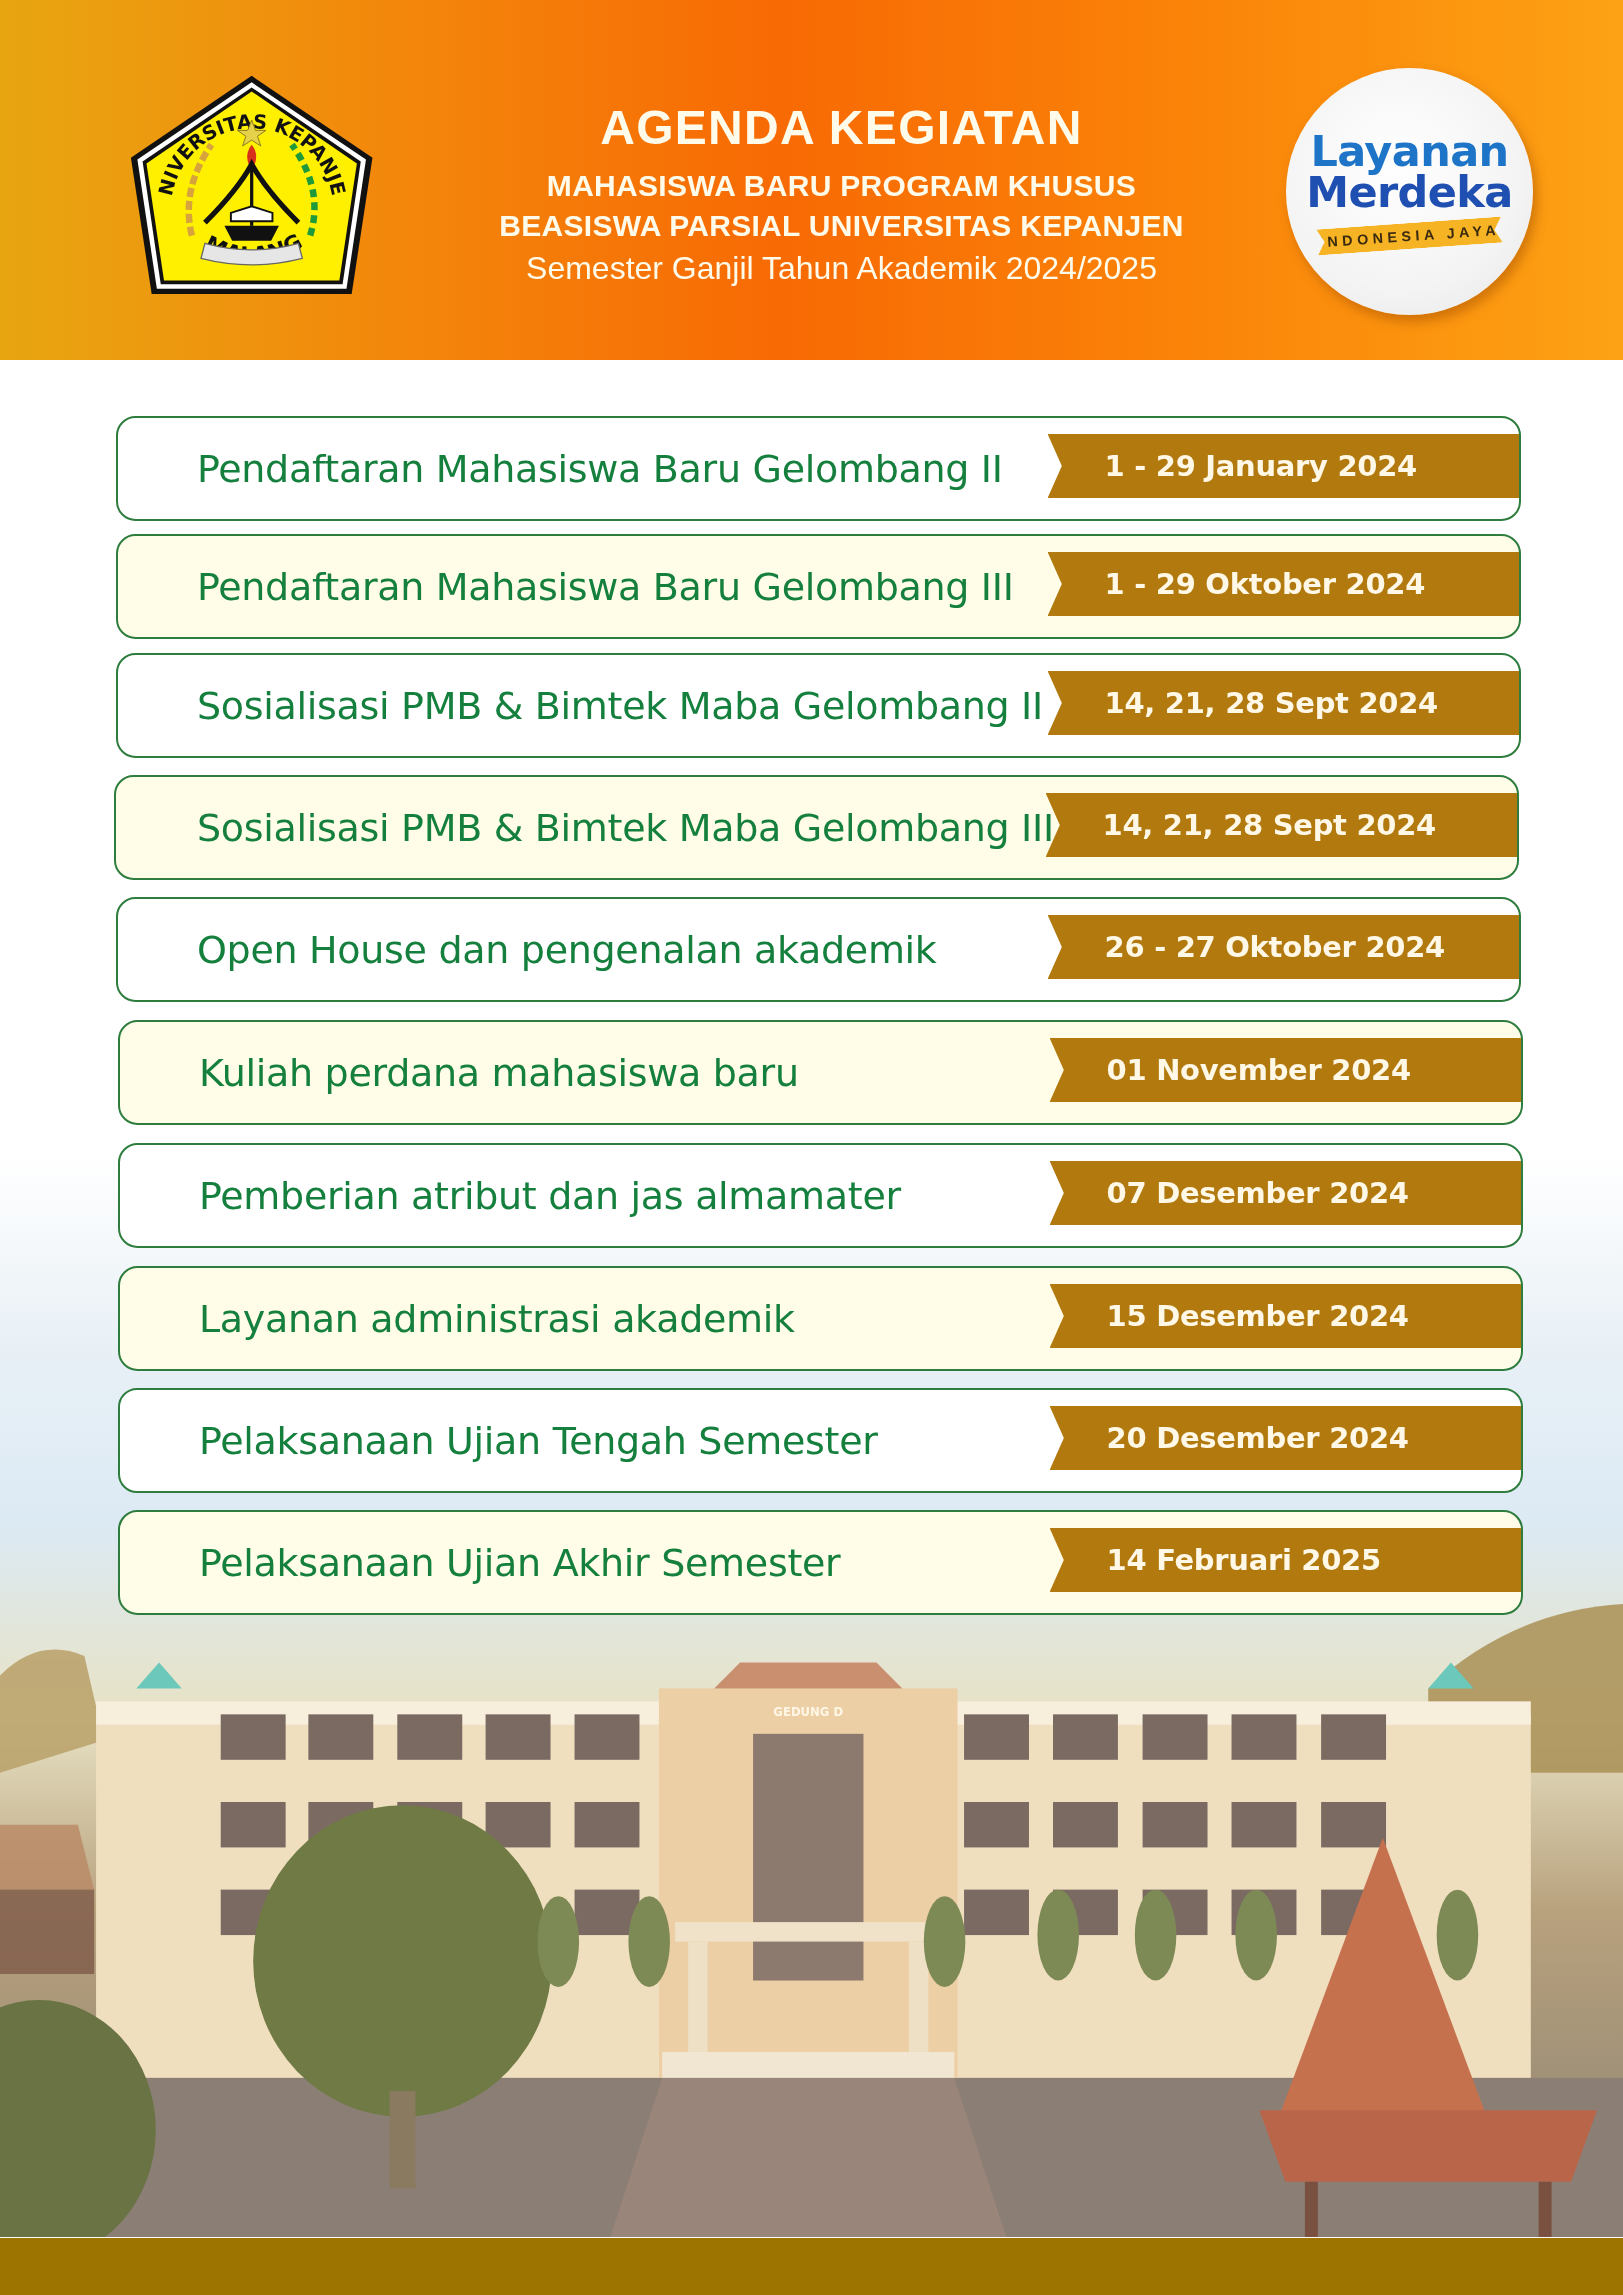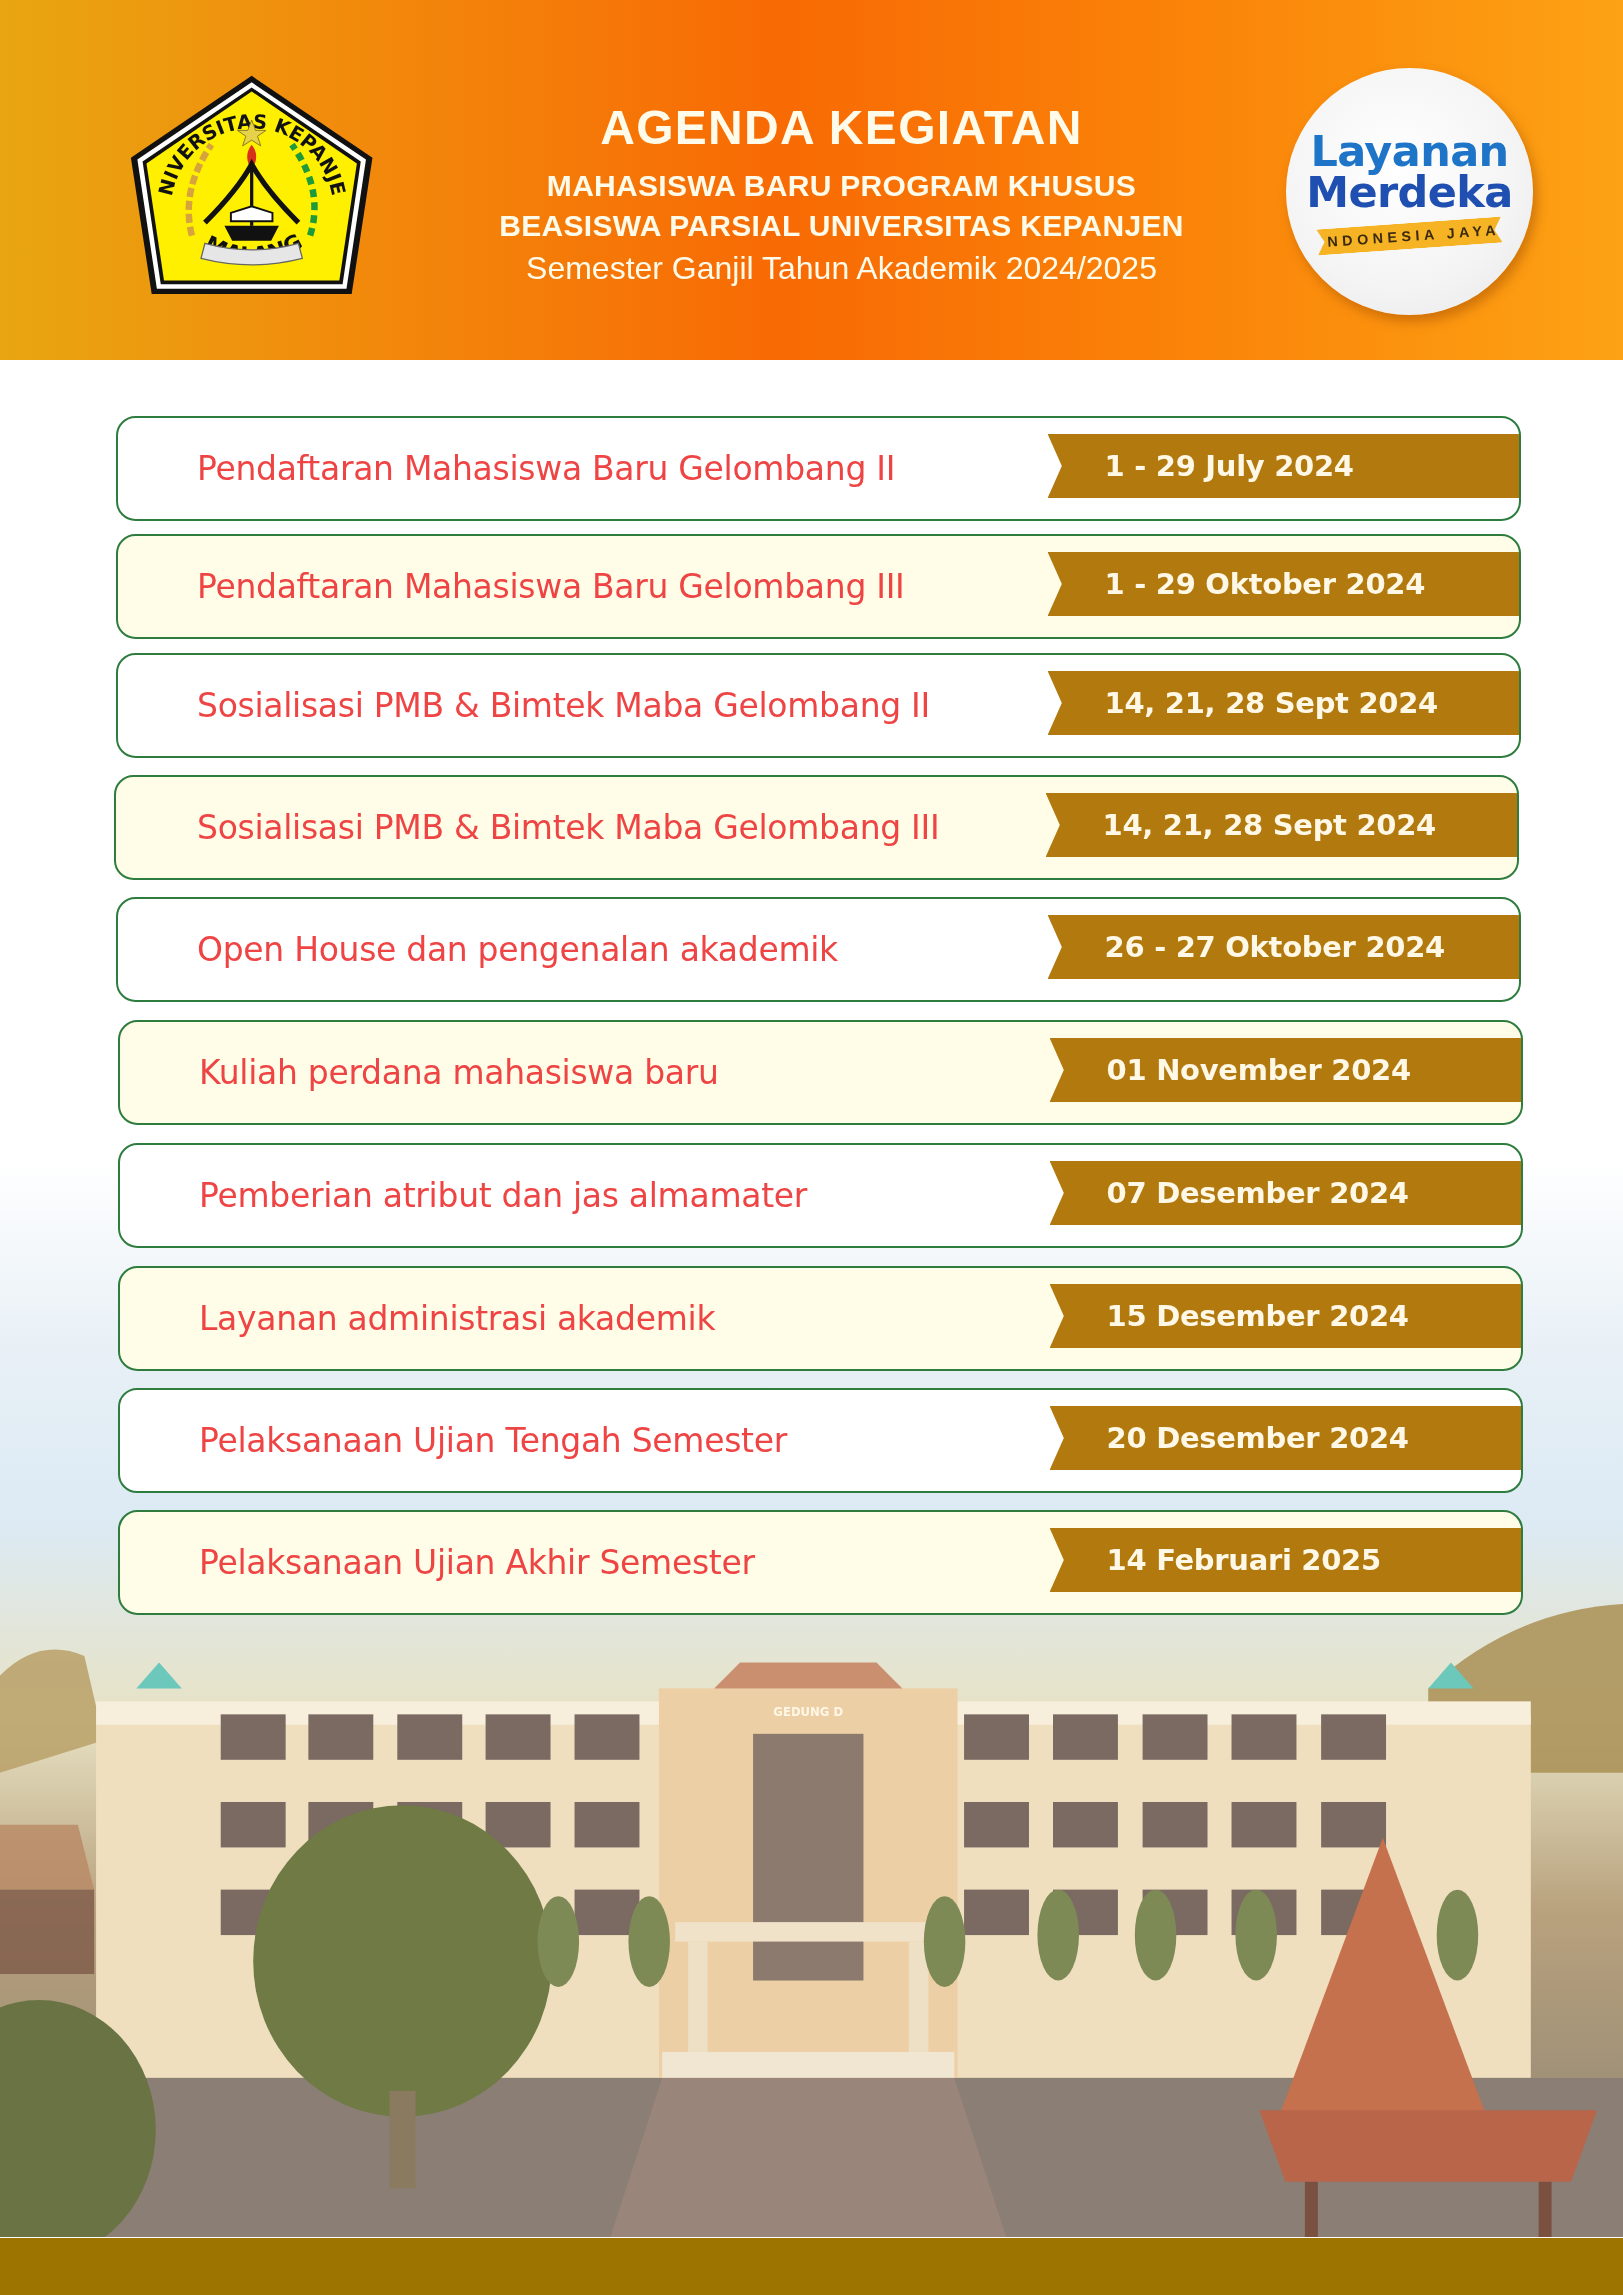--- a/index.html
+++ b/index.html
@@ -70,21 +70,21 @@
   .row {
     position: absolute; height: 105px;
     border: 2.6px solid #2E7D3E; border-radius: 19.5px;
     overflow: hidden;
   }
   .row.white { background: #FFFFFF; }
   .row.cream { background: #FFFDE8; }
   .row-label {
     position: absolute; left: 79px; top: 0; height: 100%;
     display: flex; align-items: center;
-    font-family: "DejaVu Sans", sans-serif; font-size: 33px; color: #ef4444;
+    font-family: "DejaVu Sans", sans-serif; font-size: 38px; color: #15803d;
     letter-spacing: -0.3px; white-space: nowrap;
   }
   .ribbon {
     position: absolute; right: -2.6px; top: 16px; height: 64px; width: 474px;
     background: #B27A0E;
     clip-path: polygon(0 0, 100% 0, 100% 100%, 0 100%, 3% 50%);
     display: flex; align-items: center;
     padding-left: 57px;
   }
   .ribbon-text {
@@ -231,21 +231,21 @@
         <ellipse cx="1000" cy="1210" rx="32" ry="70"></ellipse>
     </g>
   </svg>
 </div>
 
 <div class="agenda">
 
   <div class="row white" style="left:116px; top:416px; width:1405px;">
     <div class="row-label">Pendaftaran Mahasiswa Baru Gelombang II</div>
     <div class="ribbon">
-      <span class="ribbon-text">1 - 29 July 2024</span>
+      <span class="ribbon-text">1 - 29 January 2024</span>
     </div>
   </div>
 
   <div class="row cream" style="left:116px; top:534px; width:1405px;">
     <div class="row-label">Pendaftaran Mahasiswa Baru Gelombang III</div>
     <div class="ribbon">
       <span class="ribbon-text">1 - 29 Oktober 2024</span>
     </div>
   </div>
 

